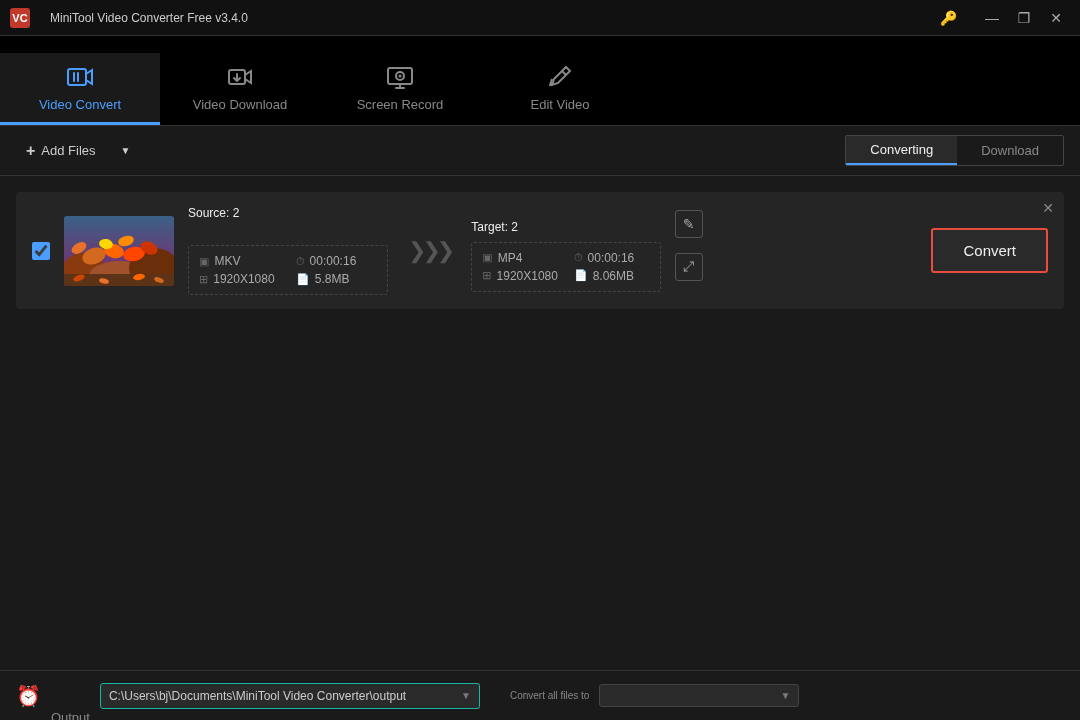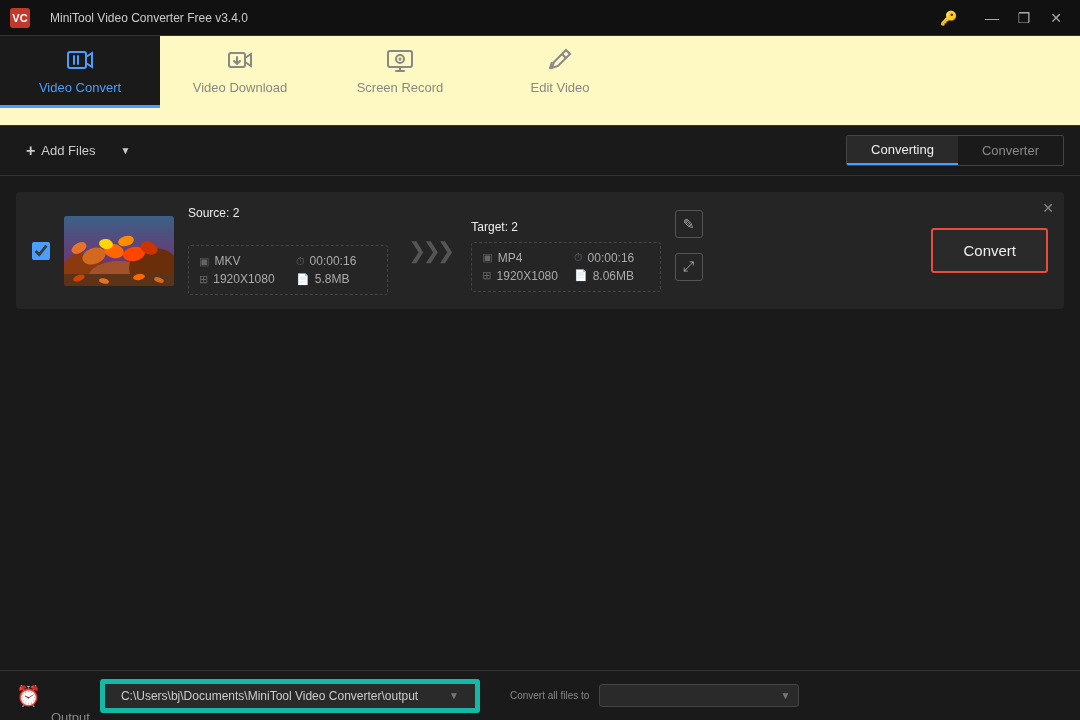--- a/index.html
+++ b/index.html
@@ -61,23 +61,23 @@
     }
     .key-icon {
       font-size: 14px;
       margin-right: 8px;
       color: #888;
     }
 
     
     #nav-tabs {
       height: 90px;
-      background: #fef9c3;
-      display: flex;
-      align-items: flex-start;
+      background: #000000;
+      display: flex;
+      align-items: flex-end;
       border-bottom: 1px solid #333;
     }
     .nav-tab {
       display: flex;
       flex-direction: column;
       align-items: center;
       justify-content: center;
       min-width: 160px;
       padding: 10px 20px;
       cursor: pointer;
@@ -315,23 +315,23 @@
     #output-label {
       font-size: 13px;
       color: #888;
       flex-shrink: 0;
       margin-top: 44px;
     }
     #output-path {
       flex: 1;
       max-width: 380px;
       background: #2a2a2a;
-      border: 5px solid #14b8a6;
-      border-radius: 3px;
-      padding: 5px 16px;
+      border: 1px solid #14b8a6;
+      border-radius: 3px;
+      padding: 5px 8px;
       font-size: 12px;
       color: #ccc;
       display: flex;
       align-items: center;
       justify-content: space-between;
       cursor: pointer;
     }
     #convert-all-label {
       font-size: 10px;
       color: #888;
@@ -427,21 +427,21 @@
   <button id="add-files-btn">
     <span style="font-size:16px;font-weight:bold;color:#ccc;">+</span>
     <span>Add Files</span>
   </button>
   <button id="add-files-dropdown">
     <span style="font-size:10px;">▼</span>
   </button>
 
   <div id="tab-group">
     <button class="sub-tab active">Converting</button>
-    <button class="sub-tab">Converter</button>
+    <button class="sub-tab">Download</button>
   </div>
 </div>
 
 <div id="main-content">
   <div class="file-card-wrapper">
     <div class="file-card">
 
       <input type="checkbox" class="file-checkbox" checked="" style="">
 
       <div class="file-thumbnail">

